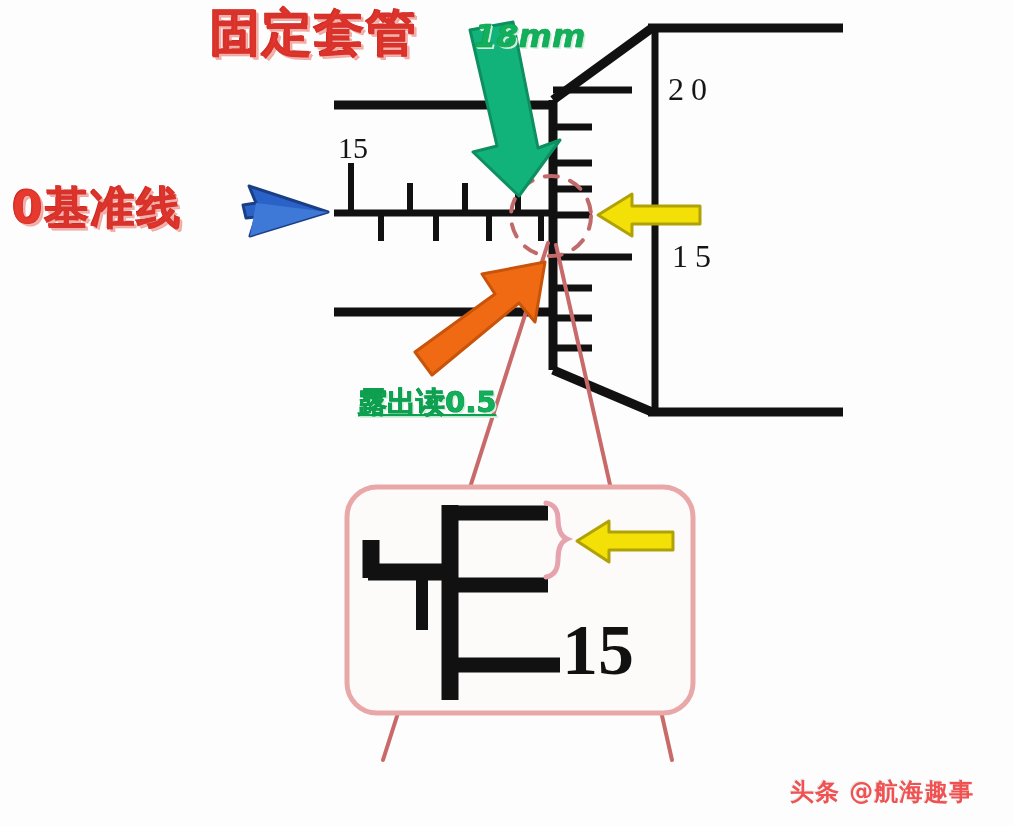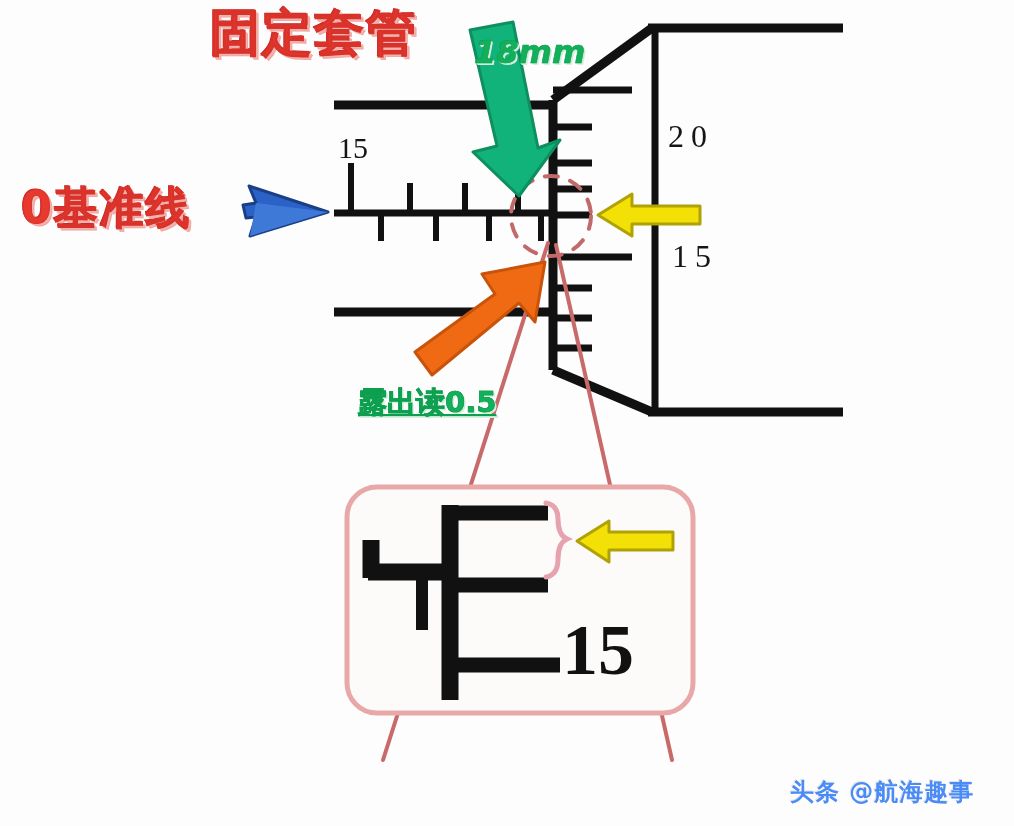--- a/index.html
+++ b/index.html
@@ -36,21 +36,21 @@
     font-family:"Liberation Serif","DejaVu Serif",serif;
     font-weight:400;
   }
   .num-thimble{letter-spacing:7px;}
   .num-big{
     color:#111;
     font-family:"Liberation Serif","DejaVu Serif",serif;
     font-weight:700;
   }
   .watermark{
-    color:#3b82f6;
+    color:#ef4444;
     font-family:"DejaVu Sans","Liberation Sans",sans-serif;
     font-weight:bold;
     opacity:.92;
     text-shadow:1px 1px 0 #fff,-1px -1px 0 #e3e3e3;
     letter-spacing:1px;
   }
 </style>
 </head>
 <body>
 
@@ -169,30 +169,30 @@
 
     <g>
       <path d="M 249 186 L 256 203 L 243 205 L 246 218 L 256 217 L 250 236 L 328 212 Z" fill="#2b62c8" stroke="#1b3f86" stroke-width="3" stroke-linejoin="round"></path>
       <path d="M 256 203 L 328 212 L 250 236 Z" fill="#3f79d8" stroke="none"></path>
     </g>
 
   </svg>
 
   <div class="lbl red-cap" style="left:210px;top:8px;font-size:50px;">固定套管</div>
 
-  <div class="lbl green-cap" style="left:474px;top:20px;font-size:32px;font-style:italic;margin-top:16px;">18mm</div>
+  <div class="lbl green-cap" style="left:474px;top:20px;font-size:32px;font-style:italic;">18mm</div>
 
 
-  <div class="lbl red-cap" style="left:12px;top:186px;font-size:44px;margin-left:9px;">0基准线</div>
+  <div class="lbl red-cap" style="left:12px;top:186px;font-size:44px;">0基准线</div>
 
   <div class="lbl green-cap" style="left:358px;top:388px;font-size:29px;text-decoration:underline;">露出读0.5</div>
 
   <div class="lbl num" style="left:338px;top:133px;font-size:30px;">15</div>
 
-  <div class="lbl num num-thimble" style="left:668px;top:73px;font-size:32px;margin-top:47px;">20</div>
+  <div class="lbl num num-thimble" style="left:668px;top:73px;font-size:32px;">20</div>
 
   <div class="lbl num num-thimble" style="left:672px;top:240px;font-size:32px;">15</div>
 
   <div class="lbl num-big" style="left:562px;top:614px;font-size:72px;">15</div>
 
   <div class="lbl watermark" style="left:790px;top:780px;font-size:24px;">头条 @航海趣事</div>
 
 </div>
 
 </body></html>

